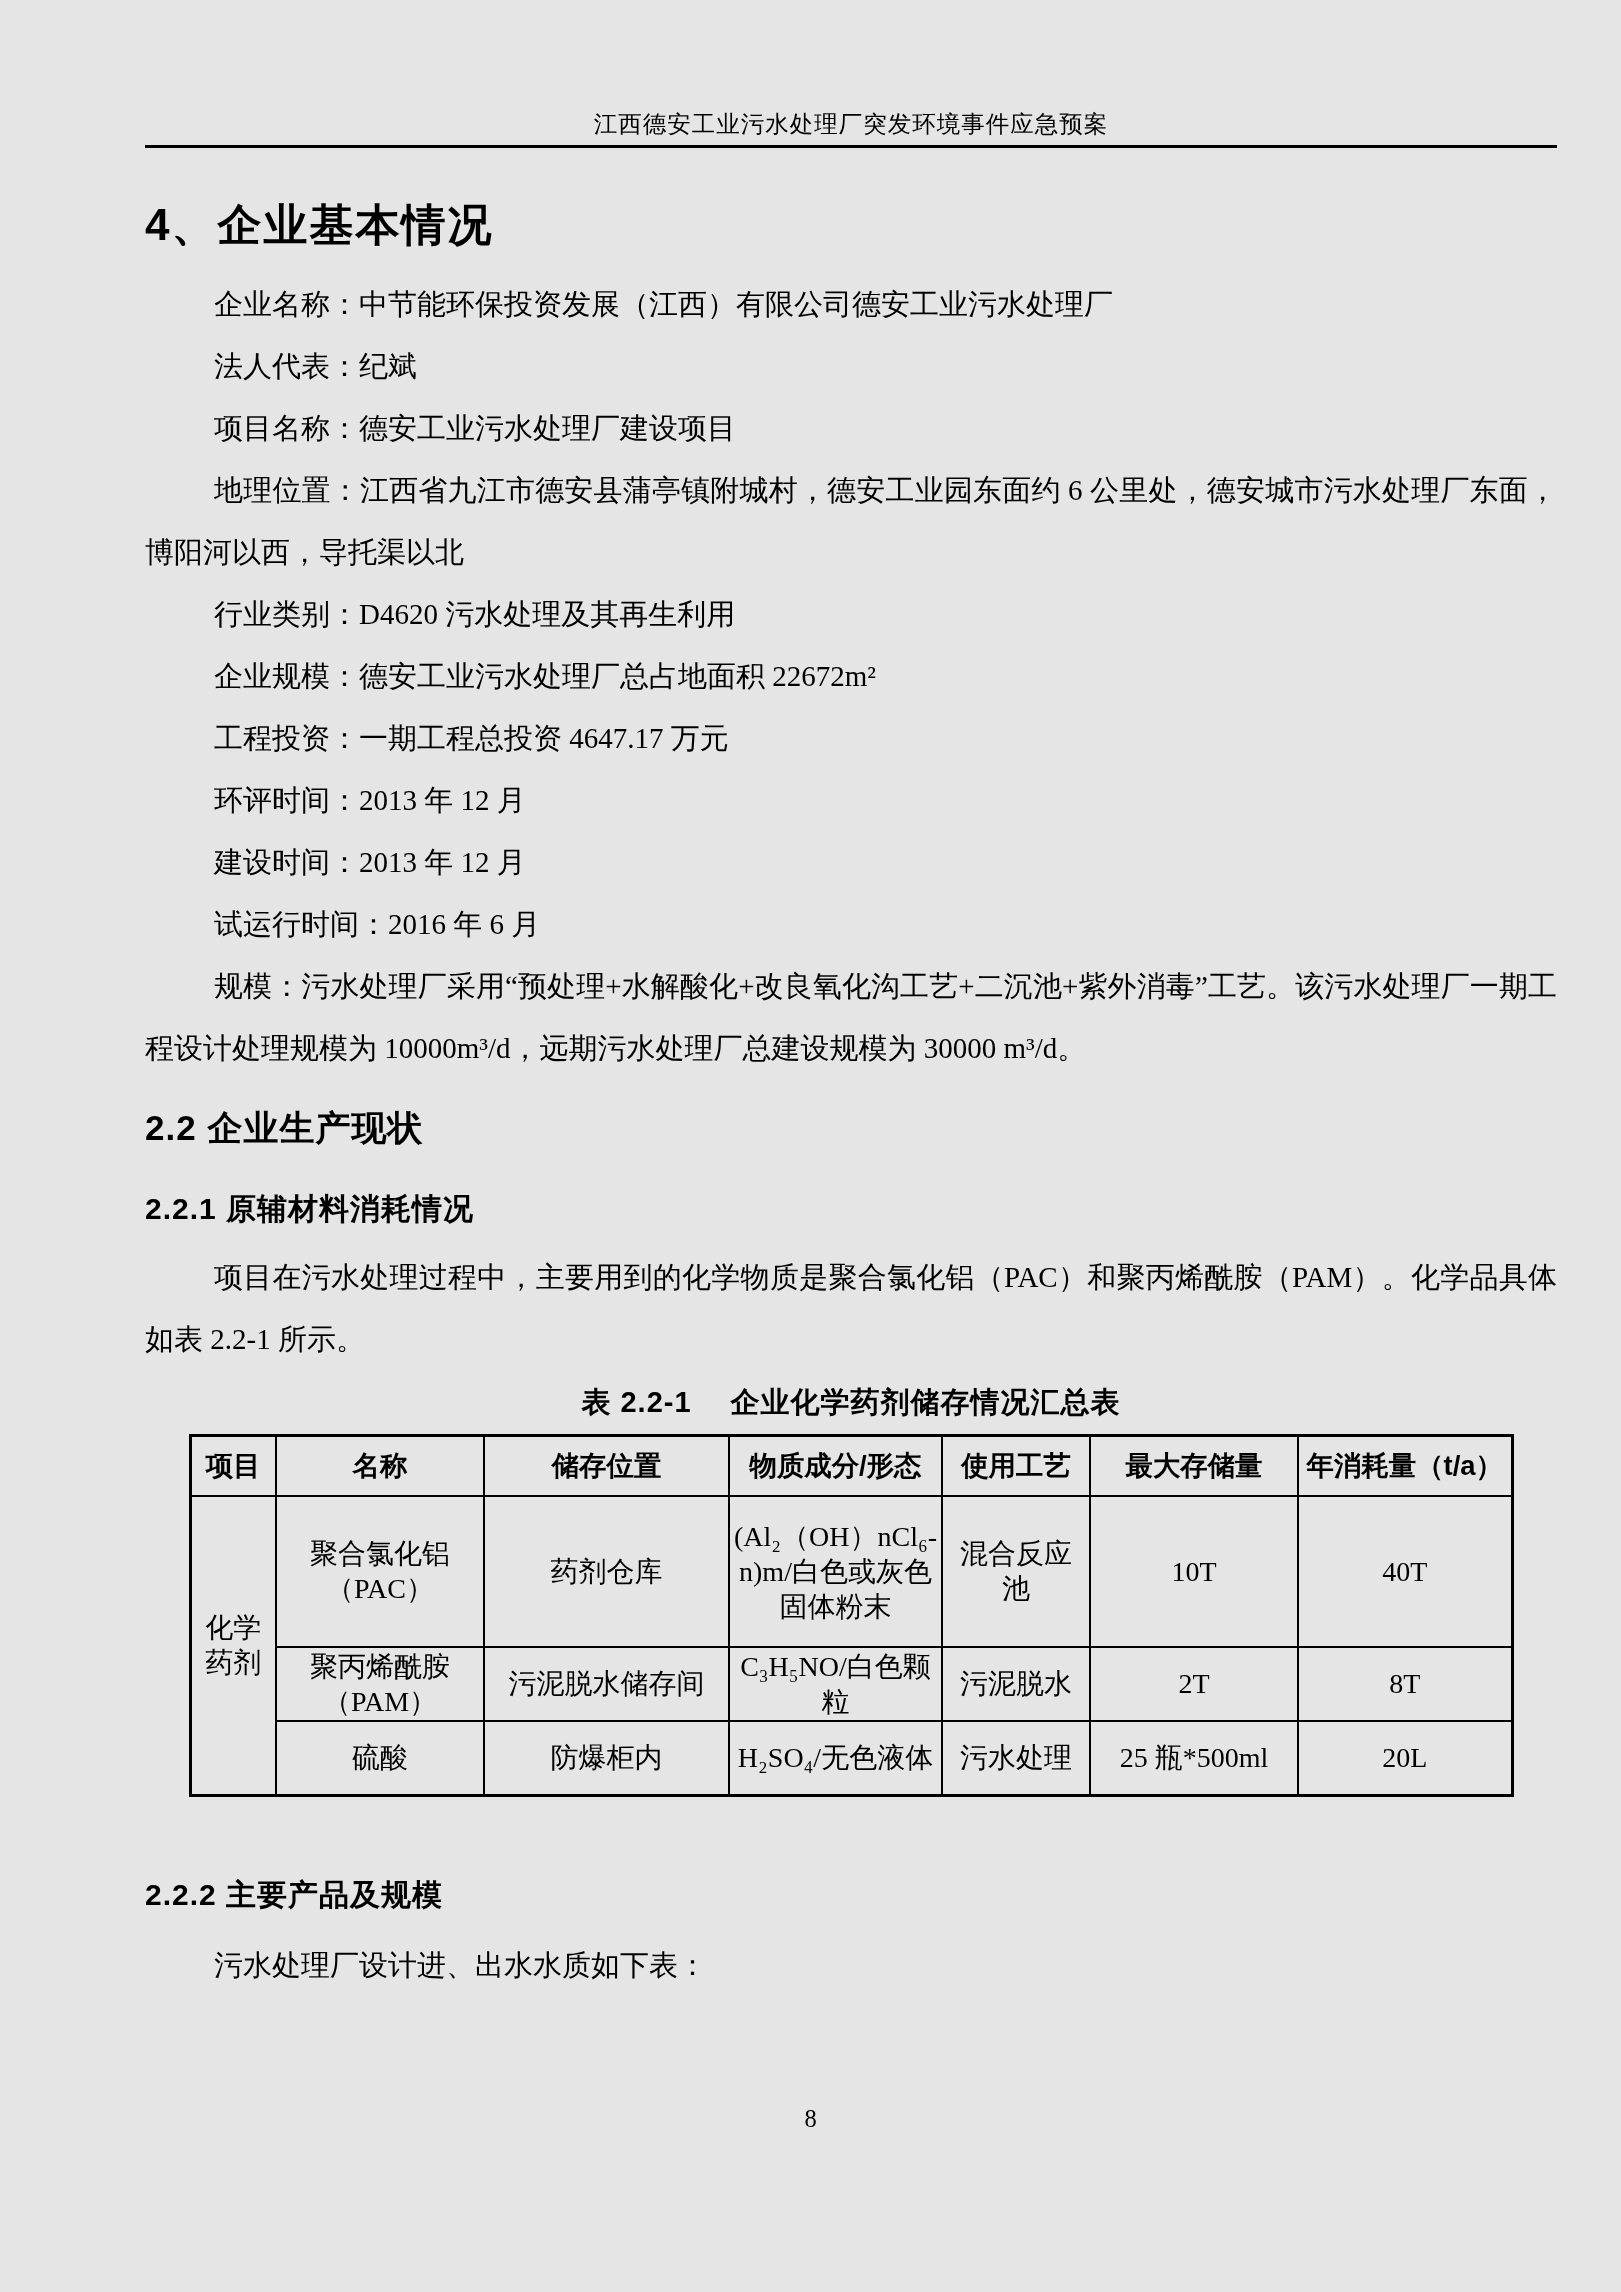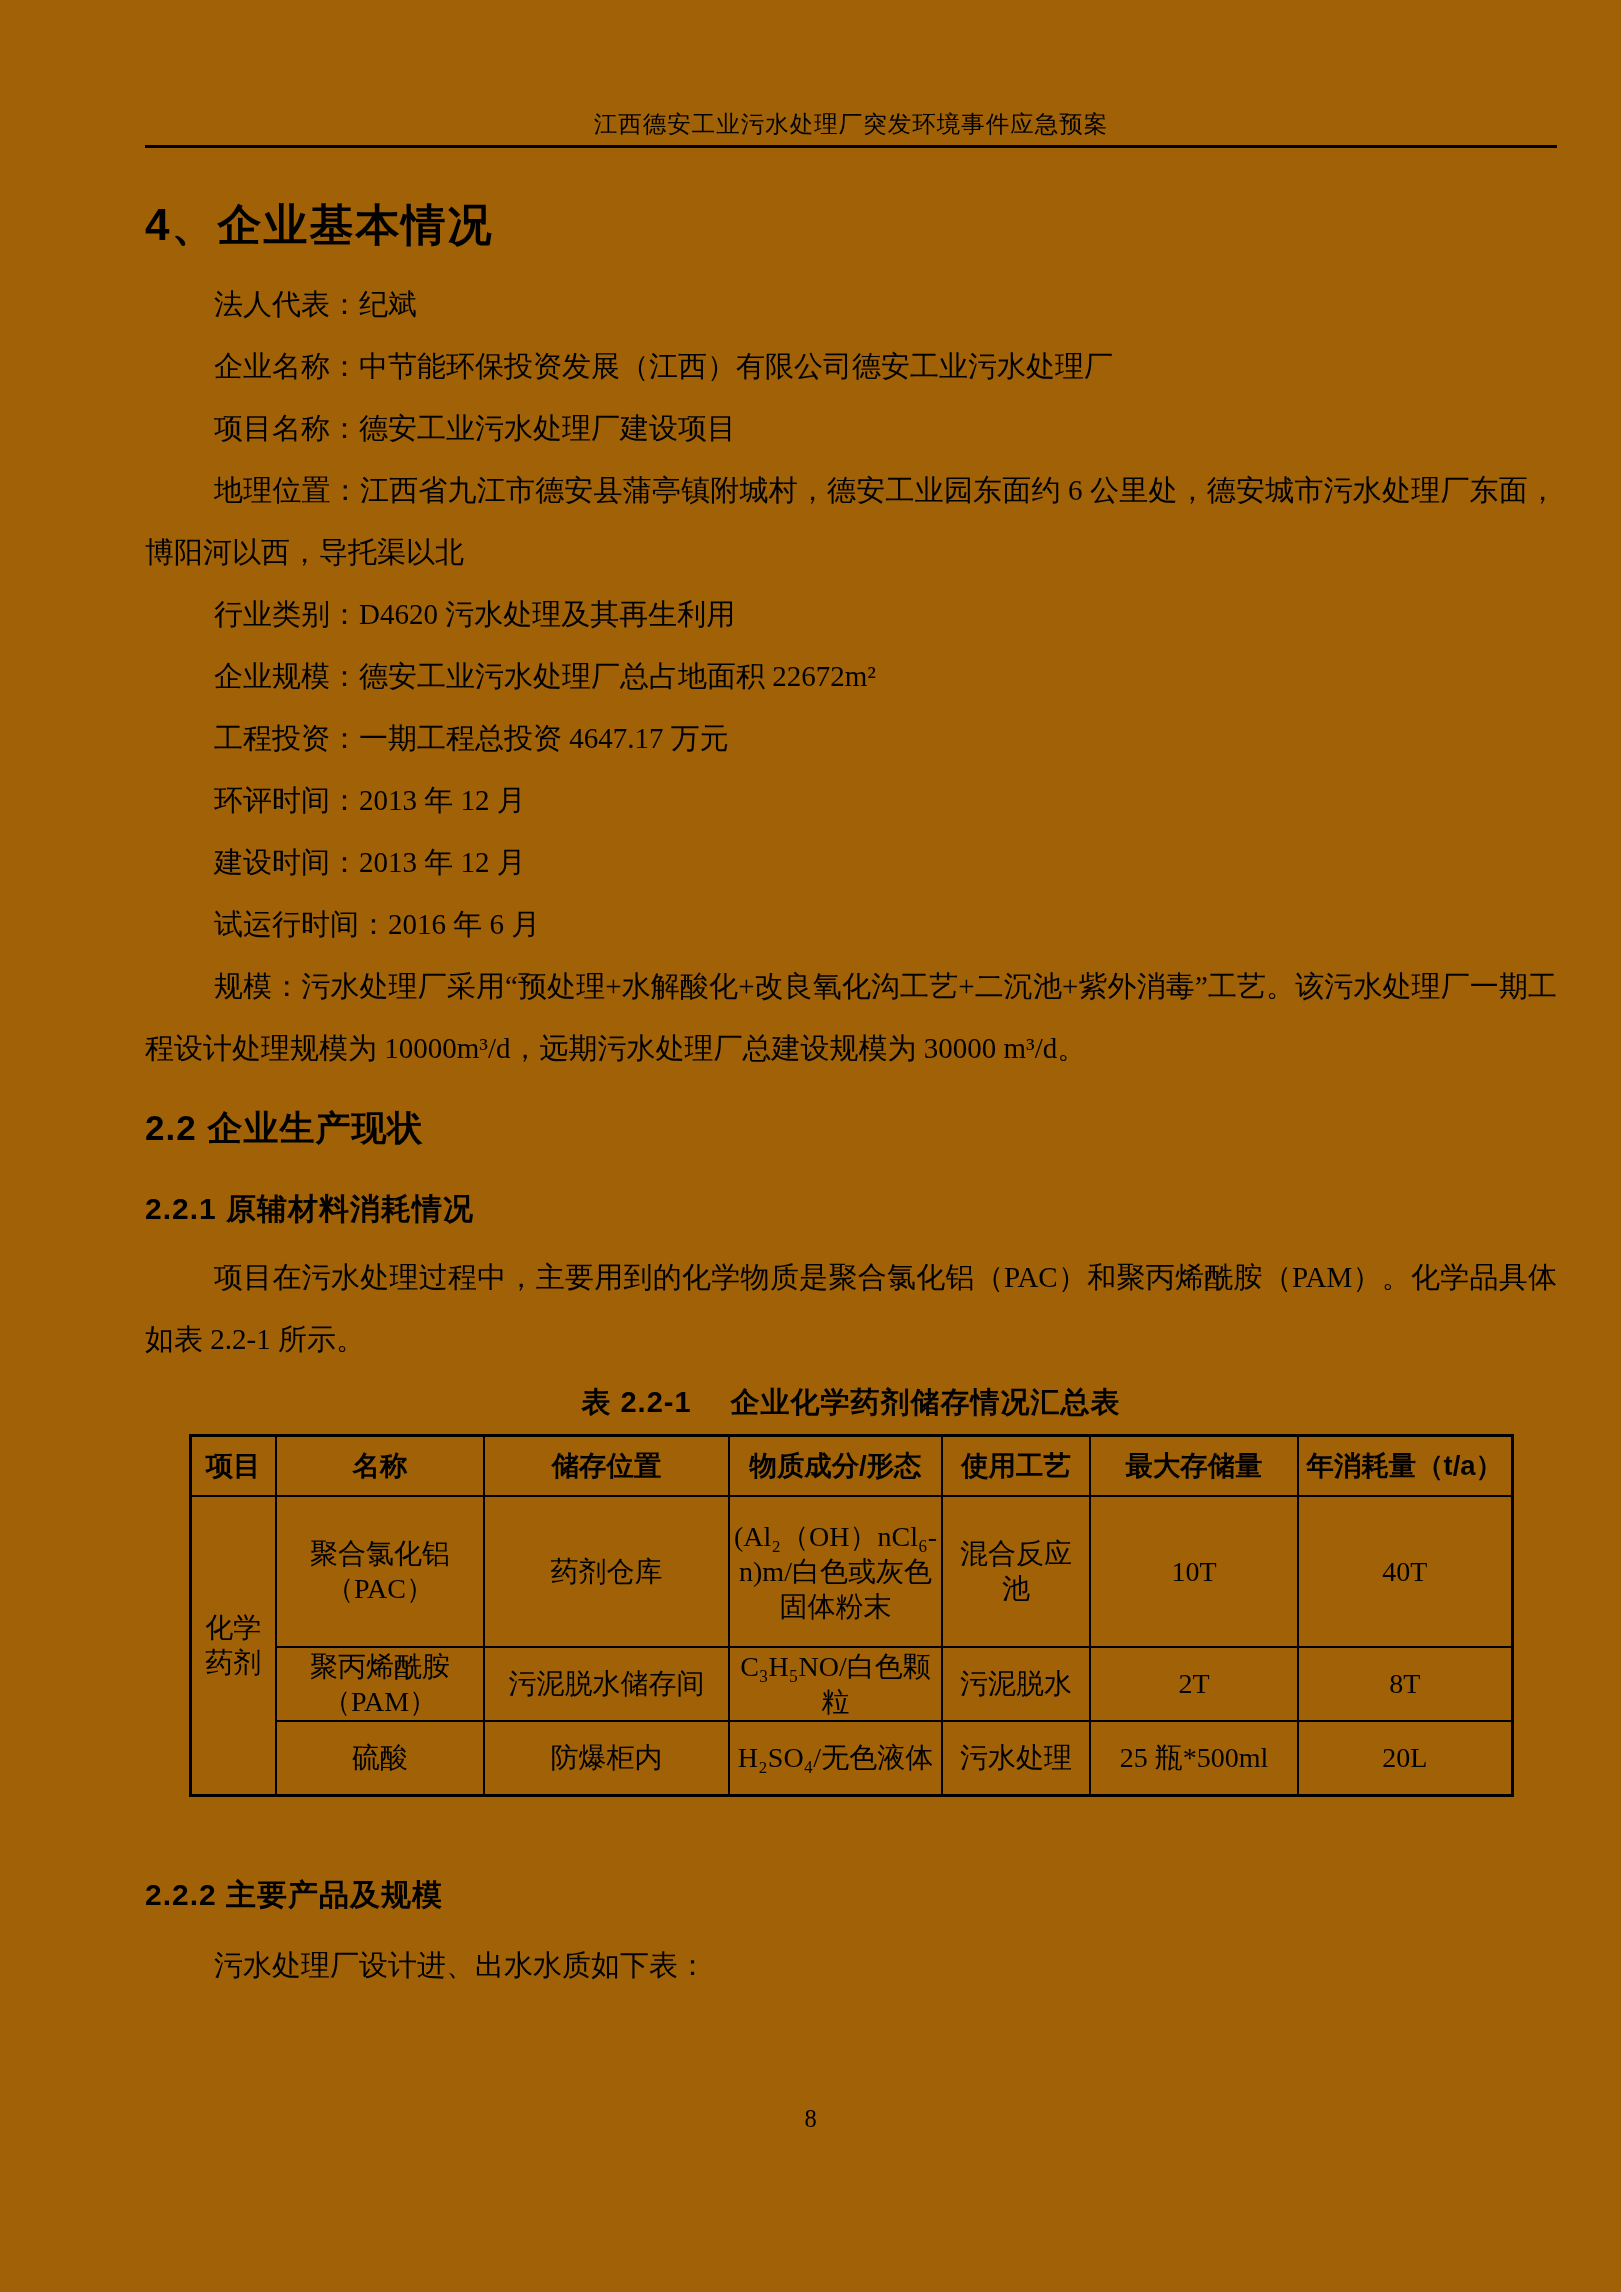--- a/index.html
+++ b/index.html
@@ -1,20 +1,20 @@
 <!DOCTYPE html>
 <html><head>
 <meta charset="utf-8">
 <style>
   html,body { margin:0; padding:0; background:#ffffff; }
   .page {
     width:1621px; height:2293px;
     box-sizing:border-box;
     padding:110px 64px 0 145px;
-    background:#a16207;
+    background:#e5e5e5;
     color:#000;
     position:relative;
     font-family:"Liberation Serif","DejaVu Serif",serif;
     overflow:hidden;
   }
   .doc-header {
     font-size:23.5px; line-height:29px;
     text-align:center; letter-spacing:1px;
   }
   .header-rule {
@@ -82,22 +82,22 @@
 
 <div class="page">
 
   <div class="doc-header">江西德安工业污水处理厂突发环境事件应急预案</div>
   <hr class="header-rule">
 
   <h1 class="chapter">4、企业基本情况</h1>
 
 
   <div class="body-block">
+    <p class="body">企业名称：中节能环保投资发展（江西）有限公司德安工业污水处理厂</p>
     <p class="body">法人代表：纪斌</p>
-    <p class="body">企业名称：中节能环保投资发展（江西）有限公司德安工业污水处理厂</p>
     <p class="body">项目名称：德安工业污水处理厂建设项目</p>
     <p class="body">地理位置：江西省九江市德安县蒲亭镇附城村，德安工业园东面约 6 公里处，德安城市污水处理厂东面，博阳河以西，导托渠以北</p>
     <p class="body">行业类别：D4620 污水处理及其再生利用</p>
     <p class="body">企业规模：德安工业污水处理厂总占地面积 22672m²</p>
     <p class="body">工程投资：一期工程总投资 4647.17 万元</p>
     <p class="body">环评时间：2013 年 12 月</p>
     <p class="body">建设时间：2013 年 12 月</p>
     <p class="body">试运行时间：2016 年 6 月</p>
     <p class="body">规模：污水处理厂采用“预处理+水解酸化+改良氧化沟工艺+二沉池+紫外消毒”工艺。该污水处理厂一期工程设计处理规模为 10000m³/d，远期污水处理厂总建设规模为 30000 m³/d。</p>
   </div>

